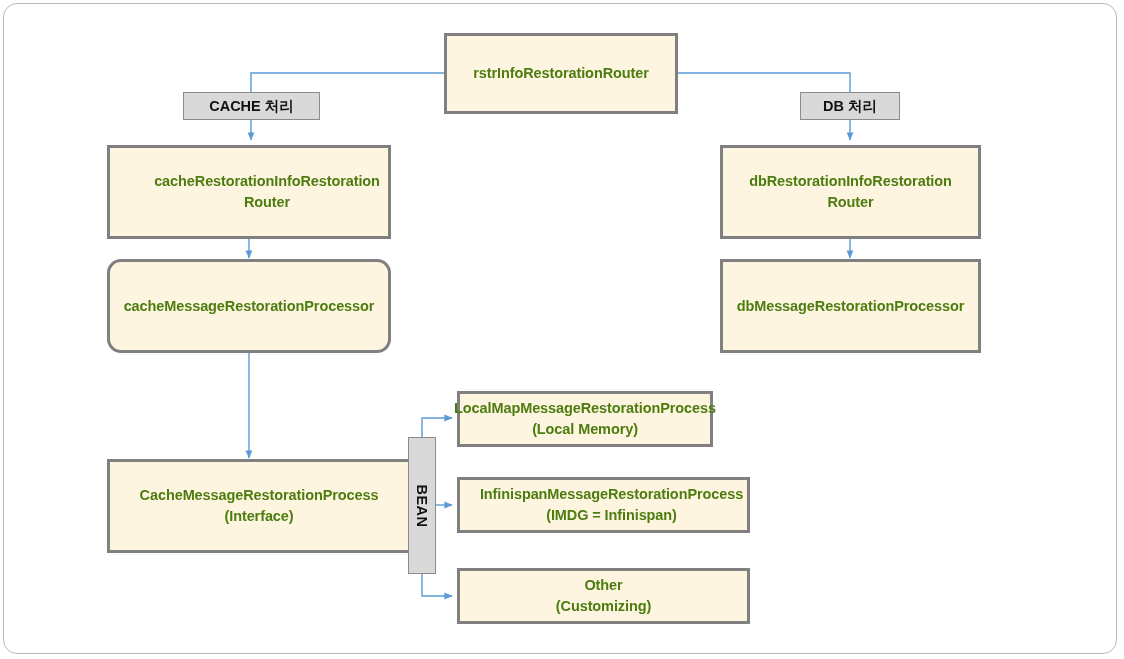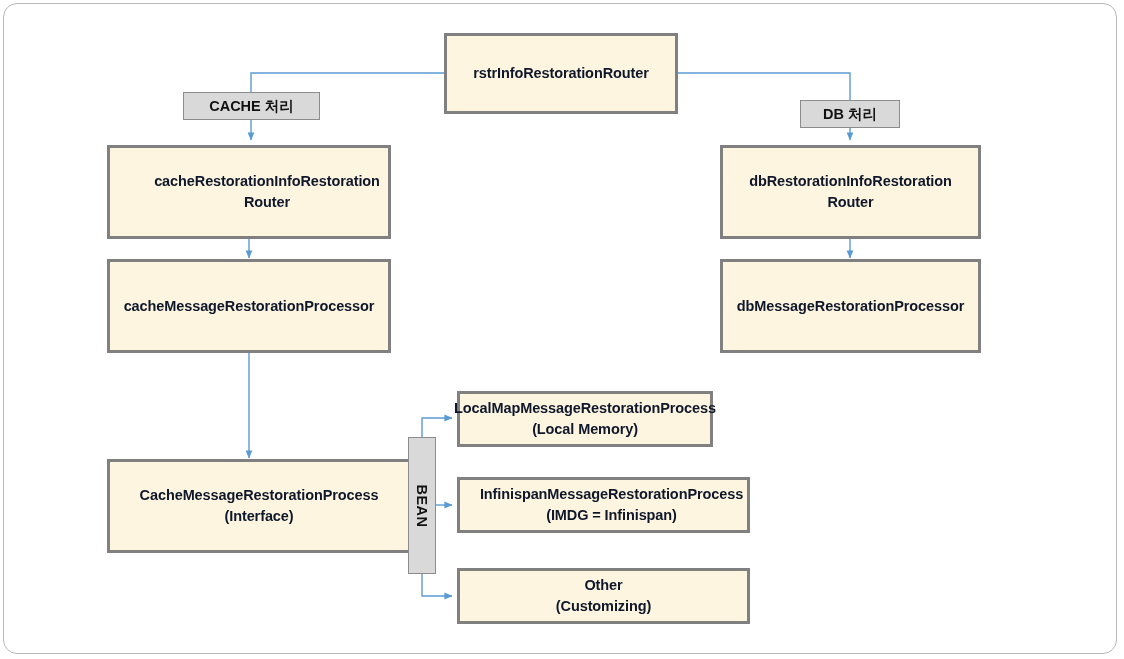--- a/index.html
+++ b/index.html
@@ -38,21 +38,21 @@
   }
   .node {
     position: absolute;
     box-sizing: border-box;
     background: #fdf5e0;
     border: 3px solid #808080;
     display: flex;
     align-items: center;
     justify-content: center;
     text-align: center;
-    color: #0f172a;
+    color: #4d7c0f;
     font-weight: bold;
     font-size: 14.5px;
     line-height: 1.42;
     letter-spacing: -0.1px;
     padding: 2px 8px;
     z-index: 3;
   }
   .node .lines {
     white-space: pre-line;
   }
@@ -125,30 +125,30 @@
   </svg>
 
   <div class="node" style="left:444px; top:33px; width:234px; height:81px;">
     <span class="lines">rstrInfoRestorationRouter</span>
   </div>
 
   <div class="tag" style="left:183px; top:92px; width:137px; height:28px;text-align:right;">
     <span>CACHE 처리</span>
   </div>
 
-  <div class="tag" style="left:800px; top:100px; width:100px; height:28px;">
+  <div class="tag" style="left:800px; top:92px; width:100px; height:28px;">
     <span>DB 처리</span>
   </div>
 
   <div class="node" style="left:107px; top:145px; width:284px; height:94px;padding-left:44px;">
     <span class="lines">cacheRestorationInfoRestoration
 Router</span>
   </div>
 
-  <div class="node" style="left:107px; top:259px; width:284px; height:94px;">
+  <div class="node" style="left:107px; top:259px; width:284px; height:94px;border-radius:14px;">
     <span class="lines">cacheMessageRestorationProcessor</span>
   </div>
 
   <div class="node" style="left:107px; top:459px; width:304px; height:94px;">
     <span class="lines">CacheMessageRestorationProcess
 (Interface)</span>
   </div>
 
   <div class="node" style="left:720px; top:145px; width:261px; height:94px;">
     <span class="lines">dbRestorationInfoRestoration

